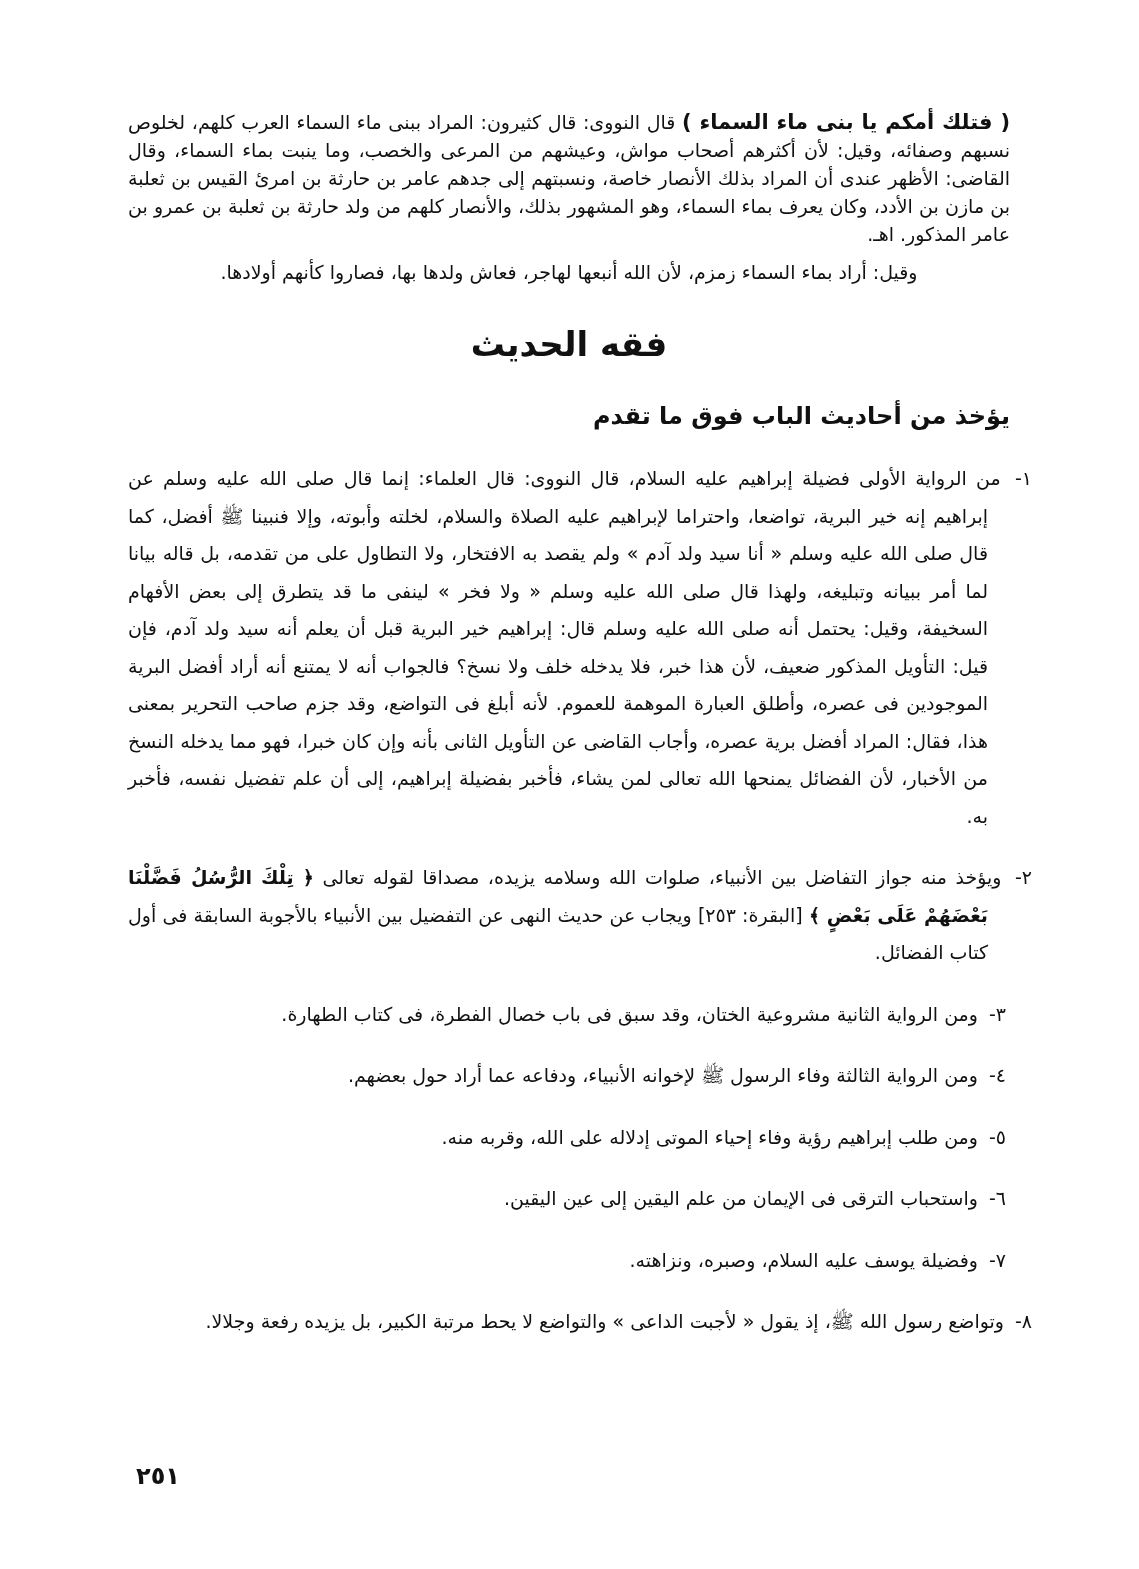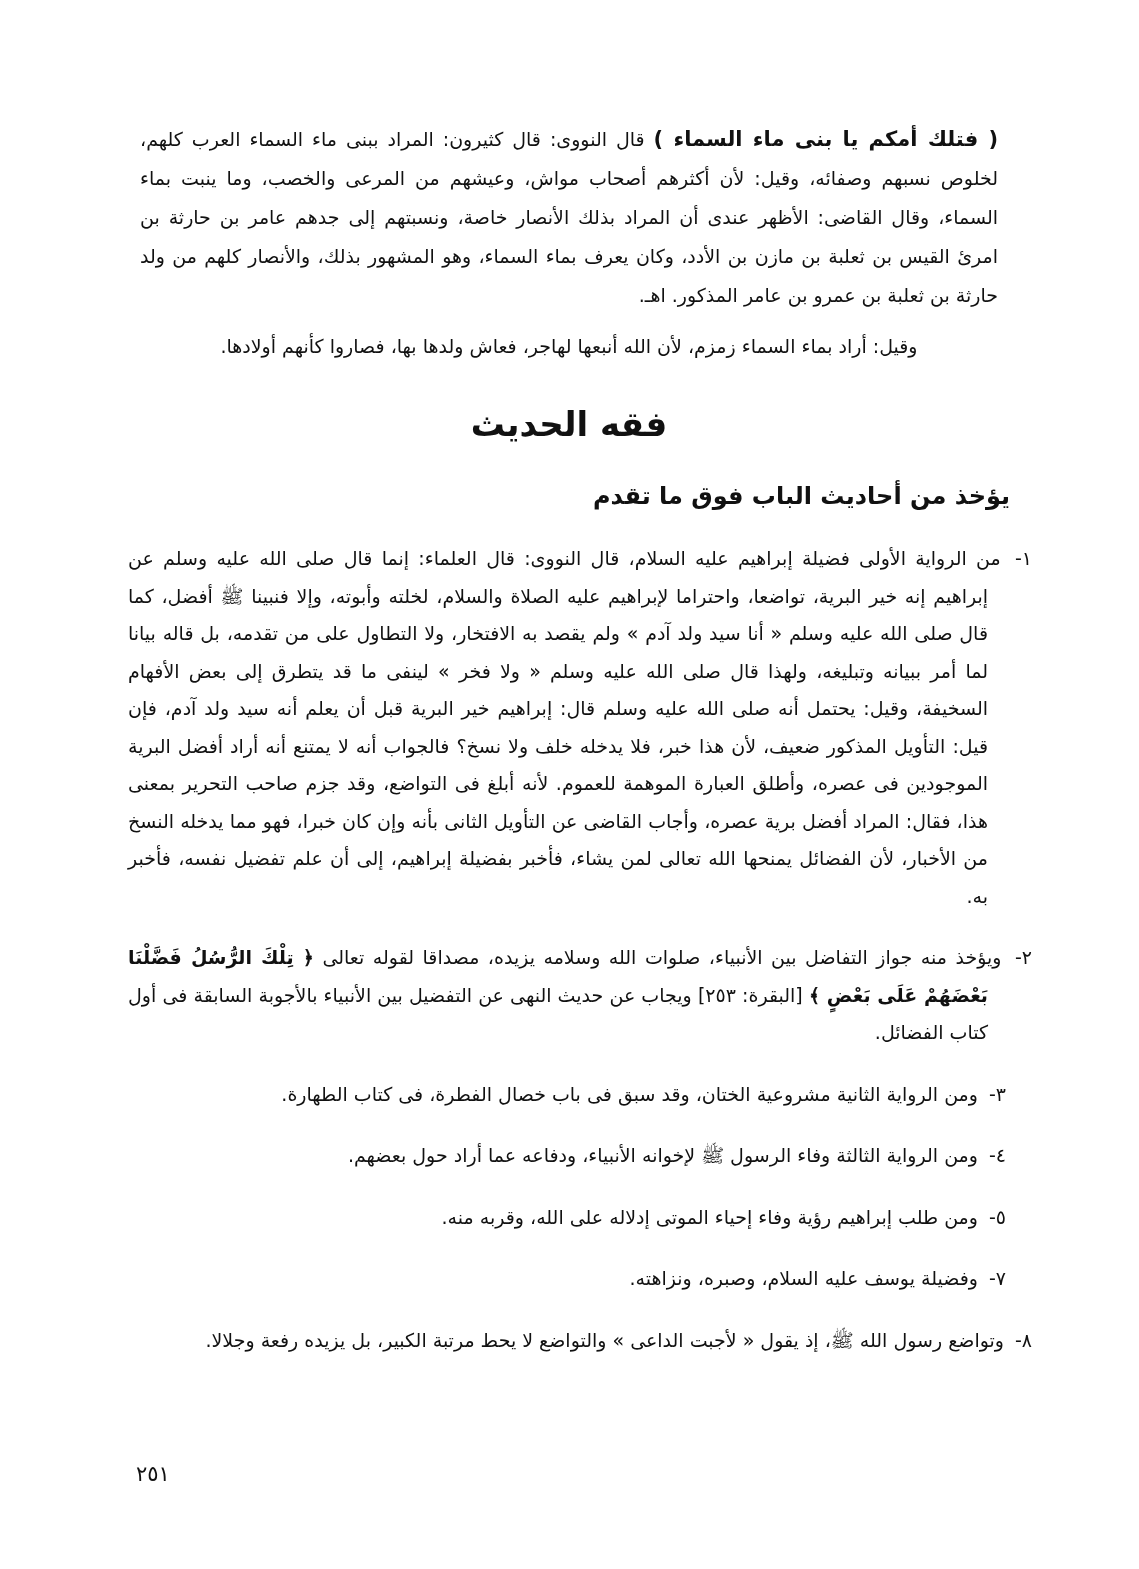--- a/index.html
+++ b/index.html
@@ -4,36 +4,36 @@
   <style>
     html, body { margin: 0; padding: 0; background: #ffffff; }
     body {
       width: 1139px; height: 1569px; position: relative; overflow: hidden;
       font-family: "DejaVu Sans", sans-serif; color: #111111;
     }
     .page {
       position: absolute; left: 128px; top: 108px; width: 882px;
       direction: rtl; text-align: justify; text-align-last: right;
     }
-    .para { font-size: 19px; line-height: 39px; margin: 12px; }
+    .para { font-size: 19px; line-height: 28px; margin: 0; }
     .para.intro { text-indent: 0; }
     .para .bold { font-weight: bold; font-size: 21px; }
     .para.centered { text-align: center; text-align-last: center; margin-top: 10px; }
     .heading {
       text-align: left; text-align-last: center; font-weight: bold;
       font-size: 34px; margin: 38px 0 38px 0;
     }
     .subheading { font-weight: bold; font-size: 24px; margin: 0 0 30px 0; text-align-last: right; }
     .item { font-size: 19px; line-height: 37.5px; margin: 0 0 10px 0; padding-right: 22px; text-indent: -22px; }
     .item .num { display: inline-block; }
     .item.short { padding-right: 48px; text-indent: -22px; }
     .item .quran { font-weight: bold; }
     .item.pad { margin-bottom: 24px; }
     .pagenum {
-      position: absolute; left: 136px; top: 1462px; font-size: 21px; font-weight: normal;
+      position: absolute; left: 136px; top: 1462px; font-size: 24px; font-weight: bold;
       direction: rtl;
     }
   </style>
 </head>
 <body>
 
 <div class="page">
 
   <p class="para intro"><span class="bold">( فتلك أمكم يا بنى ماء السماء )</span><span> قال النووى: قال كثيرون: المراد ببنى ماء السماء العرب كلهم، لخلوص نسبهم وصفائه، وقيل: لأن أكثرهم أصحاب مواش، وعيشهم من المرعى والخصب، وما ينبت بماء السماء، وقال القاضى: الأظهر عندى أن المراد بذلك الأنصار خاصة، ونسبتهم إلى جدهم عامر بن حارثة بن امرئ القيس بن ثعلبة بن مازن بن الأدد، وكان يعرف بماء السماء، وهو المشهور بذلك، والأنصار كلهم من ولد حارثة بن ثعلبة بن عمرو بن عامر المذكور. اهـ.</span></p>
 
@@ -46,20 +46,21 @@
   <p class="item pad"><span class="num">١-</span> <span>من الرواية الأولى فضيلة إبراهيم عليه السلام، قال النووى: قال العلماء: إنما قال صلى الله عليه وسلم عن إبراهيم إنه خير البرية، تواضعا، واحتراما لإبراهيم عليه الصلاة والسلام، لخلته وأبوته، وإلا فنبينا ﷺ أفضل، كما قال صلى الله عليه وسلم « أنا سيد ولد آدم » ولم يقصد به الافتخار، ولا التطاول على من تقدمه، بل قاله بيانا لما أمر ببيانه وتبليغه، ولهذا قال صلى الله عليه وسلم « ولا فخر » لينفى ما قد يتطرق إلى بعض الأفهام السخيفة، وقيل: يحتمل أنه صلى الله عليه وسلم قال: إبراهيم خير البرية قبل أن يعلم أنه سيد ولد آدم، فإن قيل: التأويل المذكور ضعيف، لأن هذا خبر، فلا يدخله خلف ولا نسخ؟ فالجواب أنه لا يمتنع أنه أراد أفضل البرية الموجودين فى عصره، وأطلق العبارة الموهمة للعموم. لأنه أبلغ فى التواضع، وقد جزم صاحب التحرير بمعنى هذا، فقال: المراد أفضل برية عصره، وأجاب القاضى عن التأويل الثانى بأنه وإن كان خبرا، فهو مما يدخله النسخ من الأخبار، لأن الفضائل يمنحها الله تعالى لمن يشاء، فأخبر بفضيلة إبراهيم، إلى أن علم تفضيل نفسه، فأخبر به.</span></p>
 
   <p class="item pad"><span class="num">٢-</span> <span>ويؤخذ منه جواز التفاضل بين الأنبياء، صلوات الله وسلامه يزيده، مصداقا لقوله تعالى </span><span class="quran">﴿ تِلْكَ الرُّسُلُ فَضَّلْنَا بَعْضَهُمْ عَلَى بَعْضٍ ﴾</span><span> [البقرة: ٢٥٣] ويجاب عن حديث النهى عن التفضيل بين الأنبياء بالأجوبة السابقة فى أول كتاب الفضائل.</span></p>
 
   <p class="item short pad"><span class="num">٣-</span> <span>ومن الرواية الثانية مشروعية الختان، وقد سبق فى باب خصال الفطرة، فى كتاب الطهارة.</span></p>
 
   <p class="item short pad"><span class="num">٤-</span> <span>ومن الرواية الثالثة وفاء الرسول ﷺ لإخوانه الأنبياء، ودفاعه عما أراد حول بعضهم.</span></p>
 
   <p class="item short pad"><span class="num">٥-</span> <span>ومن طلب إبراهيم رؤية وفاء إحياء الموتى إدلاله على الله، وقربه منه.</span></p>
 
+  <p class="item short pad"><span class="num">٦-</span> <span>واستحباب الترقى فى الإيمان من علم اليقين إلى عين اليقين.</span></p>
 
   <p class="item short pad"><span class="num">٧-</span> <span>وفضيلة يوسف عليه السلام، وصبره، ونزاهته.</span></p>
 
   <p class="item"><span class="num">٨-</span> <span>وتواضع رسول الله ﷺ، إذ يقول « لأجبت الداعى » والتواضع لا يحط مرتبة الكبير، بل يزيده رفعة وجلالا.</span></p>
 
 </div>
 
 <div class="pagenum">٢٥١</div>
 
 </body></html>

